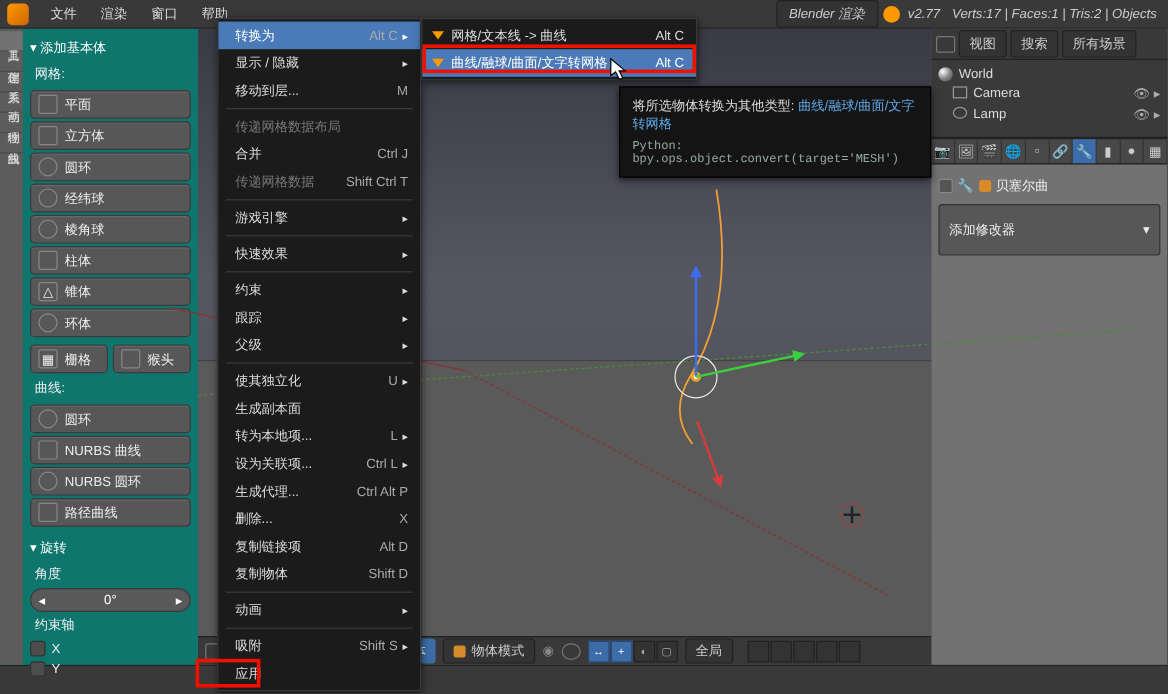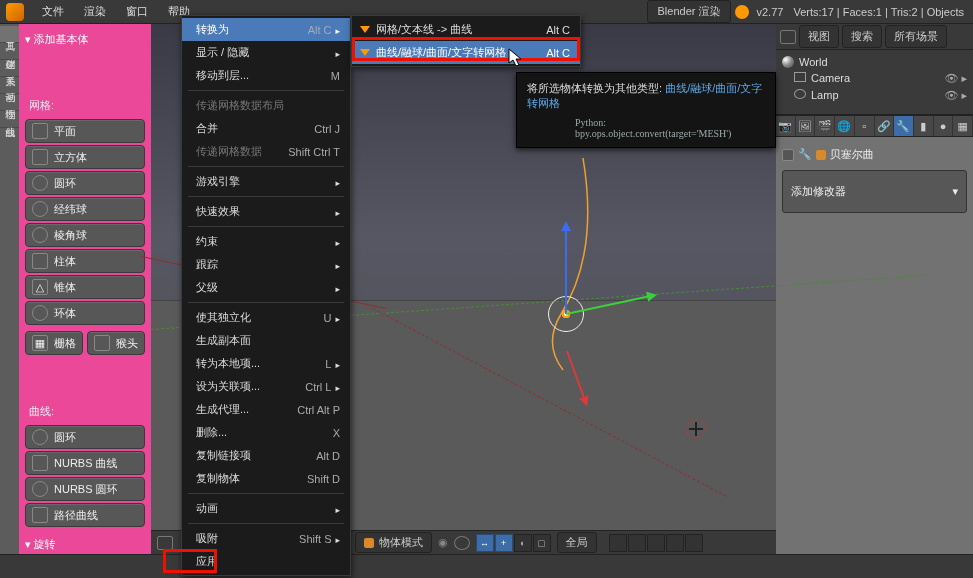--- a/index.html
+++ b/index.html
@@ -1,36 +1,36 @@
 <!DOCTYPE html>
 <html><head>
 <meta charset="utf-8">
 <style>
 * { margin: 0; padding: 0; box-sizing: border-box; font-family: sans-serif; font-size: 11px; user-select: none; }
 body { background: #393939; width: 973px; height: 578px; overflow: hidden; position: relative; color: #ccc; }
 
 .topbar { height: 24px; background: #393939; border-bottom: 1px solid #222; display: flex; align-items: center; padding: 0 6px; }
 .topbar .icon-cube { width: 18px; height: 18px; background: linear-gradient(135deg,#f90,#c60); border-radius:4px; margin-right:8px;}
 .topbar .menu-item { padding: 4px 10px; color: #ddd; }
-.topbar .right { margin-left:auto; display:flex; align-items:center; gap:4px;}
+.topbar .right { margin-left:auto; display:flex; align-items:center; gap:4px;font-style:italic;}
 .engine-dd { background:#333; border:1px solid #222; padding:3px 10px; border-radius:3px; color:#ccc;}
 .topstats { color:#ccc; padding:0 3px; font-size:11px; }
 .orange-dot { width:14px; height:14px; background:#f90; border-radius:50%; }
 
 .main { display:flex; height: 530px; }
 
 
-.toolshelf { width: 151px; background: #ec4899; display:flex; }
+.toolshelf { width: 165px; background: #0f766e; display:flex; }
 .vert-tabs { width:19px; background:#5c5c5c; display:flex; flex-direction:column; padding-top:2px;}
 .vert-tab { writing-mode: vertical-rl; padding:8px 2px; color:#ddd; font-size:10px; border-bottom:1px solid #4a4a4a;}
 .vert-tab.active { background:#727272; }
 .tool-panel { flex:1; padding:4px 6px; }
 .panel-hdr { font-size:11px; color:#fff; padding:4px 0; }
 .panel-hdr::before { content:"▾ "; }
-.field-lbl { color:#eee; padding:3px 0 4px 4px; font-size:11px;margin-top:44px;}
+.field-lbl { color:#eee; padding:3px 0 4px 4px; font-size:11px;}
 .tool-btn { display:flex; align-items:center; background:#575757; border:1px solid #3a3a3a; border-radius:4px; padding:3px 6px; margin:2px 0; color:#eee; box-shadow:inset 0 1px 0 rgba(255,255,255,.1);}
 .tool-btn .ic { width:16px; height:16px; border:1px solid #888; margin-right:6px; border-radius:2px; display:flex; align-items:center; justify-content:center; }
 .angle-box { background:#595959; border:1px solid #3a3a3a; border-radius:10px; text-align:center; padding:3px; color:#fff; position:relative;}
 .angle-box::before { content:"◂"; position:absolute; left:6px;}
 .angle-box::after { content:"▸"; position:absolute; right:6px;}
 .chk { display:flex; align-items:center; padding:2px 0; color:#eee;}
 .chk .box { width:13px; height:13px; border:1px solid #333; border-radius:3px; background:#4d4d4d; margin-right:5px; }
 
 
 .viewport { flex:1; position:relative; background: linear-gradient(#3a3a47 0%, #575763 40%, #4b4b52 100%); }
@@ -71,21 +71,21 @@
 .sub-item.hl { background:#4a7ab7; color:#fff; }
 .red-box { position:absolute; border:3px solid #e10; pointer-events:none; z-index:9;}
 .red-box.r1 { left:352px; top:37px; width:228px; height:24px;}
 .red-box.r2 { left:163px; top:549px; width:54px; height:24px;}
 .mouse-cursor { position:absolute; left:508px; top:48px; z-index:10; }
 
 
 .tooltip { position:absolute; left:516px; top:72px; width:260px; background:#141414; border:1px solid #000; padding:8px 10px; z-index:7; box-shadow:0 2px 6px rgba(0,0,0,.7);}
 .tooltip .tt1 { color:#ddd; font-size:11px;}
 .tooltip .hl { color:#5fa9e8;}
-.tooltip .tt2 { color:#9aa; font-size:10px; margin-top:6px; font-family:Liberation Serif, serif;margin-left:48px;}
+.tooltip .tt2 { color:#9aa; font-size:10px; margin-top:6px; font-family:Liberation Mono, monospace;}
 
 
 .rightpan { width:197px; background:#727272; display:flex; flex-direction:column; }
 .right-hdr { height:26px; background:#393939; border-bottom:1px solid #222; display:flex; align-items:center; padding:0 4px; gap:3px;}
 .right-hdr .btn { background:#333; border:1px solid #222; border-radius:3px; padding:3px 8px; color:#ccc; }
 .outliner { background:#3a3a3a; padding:4px 4px 10px 4px; border-bottom:1px solid #222;}
 .ol-row { display:flex; padding:2px; color:#ddd;}
 .ol-row .sphere { width:12px;height:12px;border-radius:50%;background:radial-gradient(circle at 30% 30%,#fff,#888,#444); margin-right:5px;}
 .ol-row .eye { margin-left:auto; color:#aaa;}
 .ol-row .ic2 { width:12px; height:10px; border:1px solid #999; margin-right:5px;}

